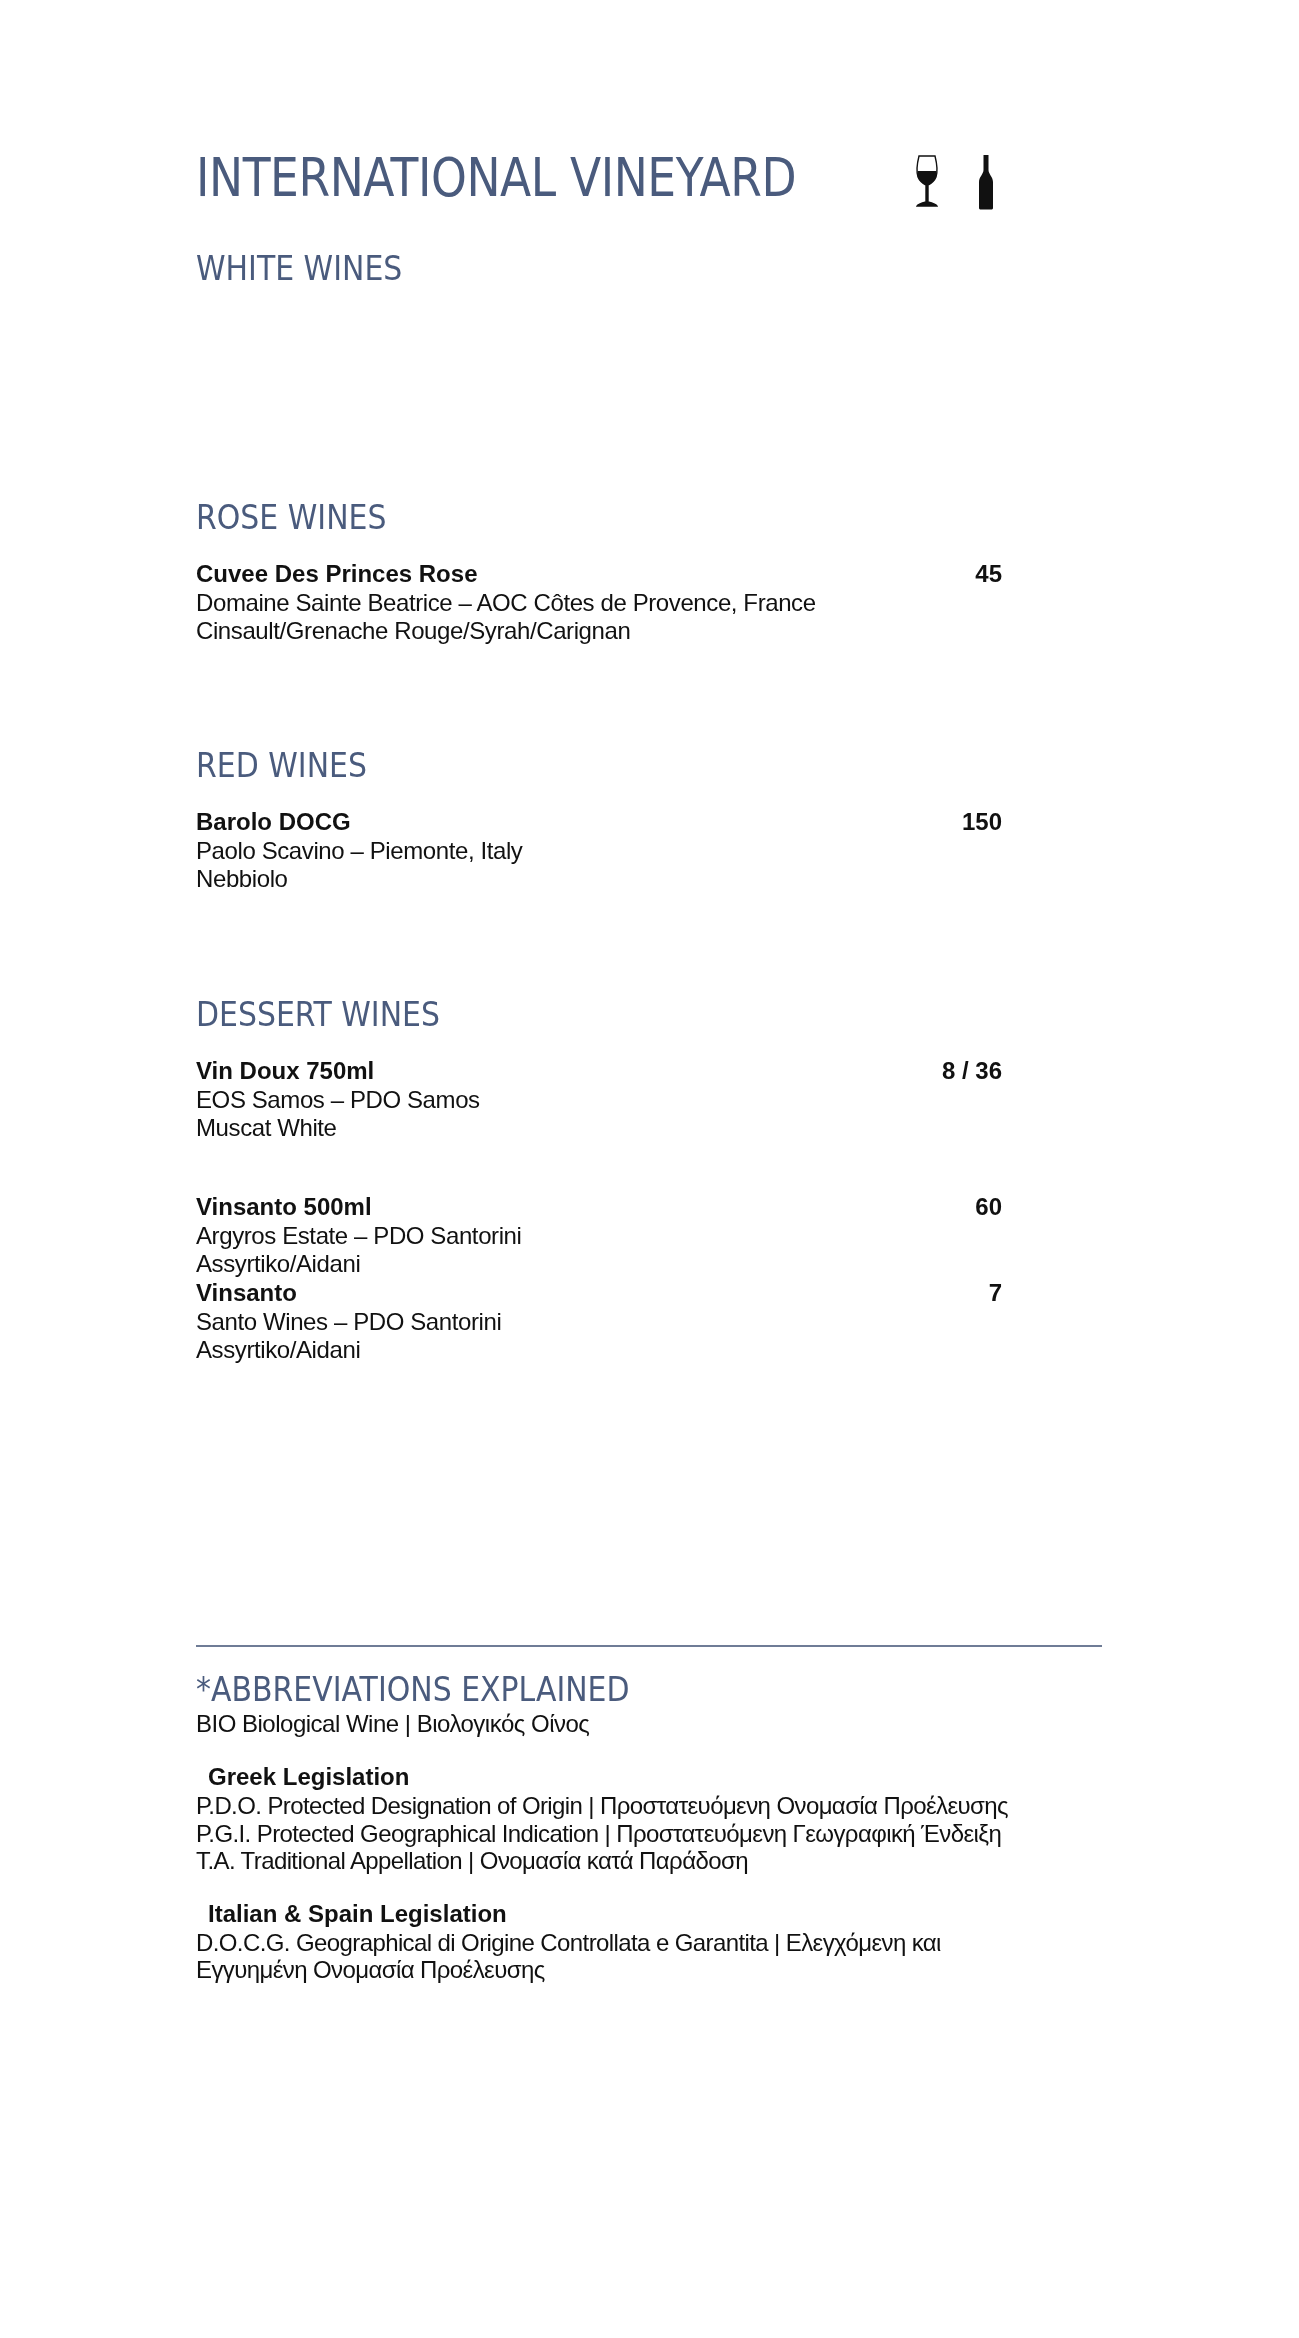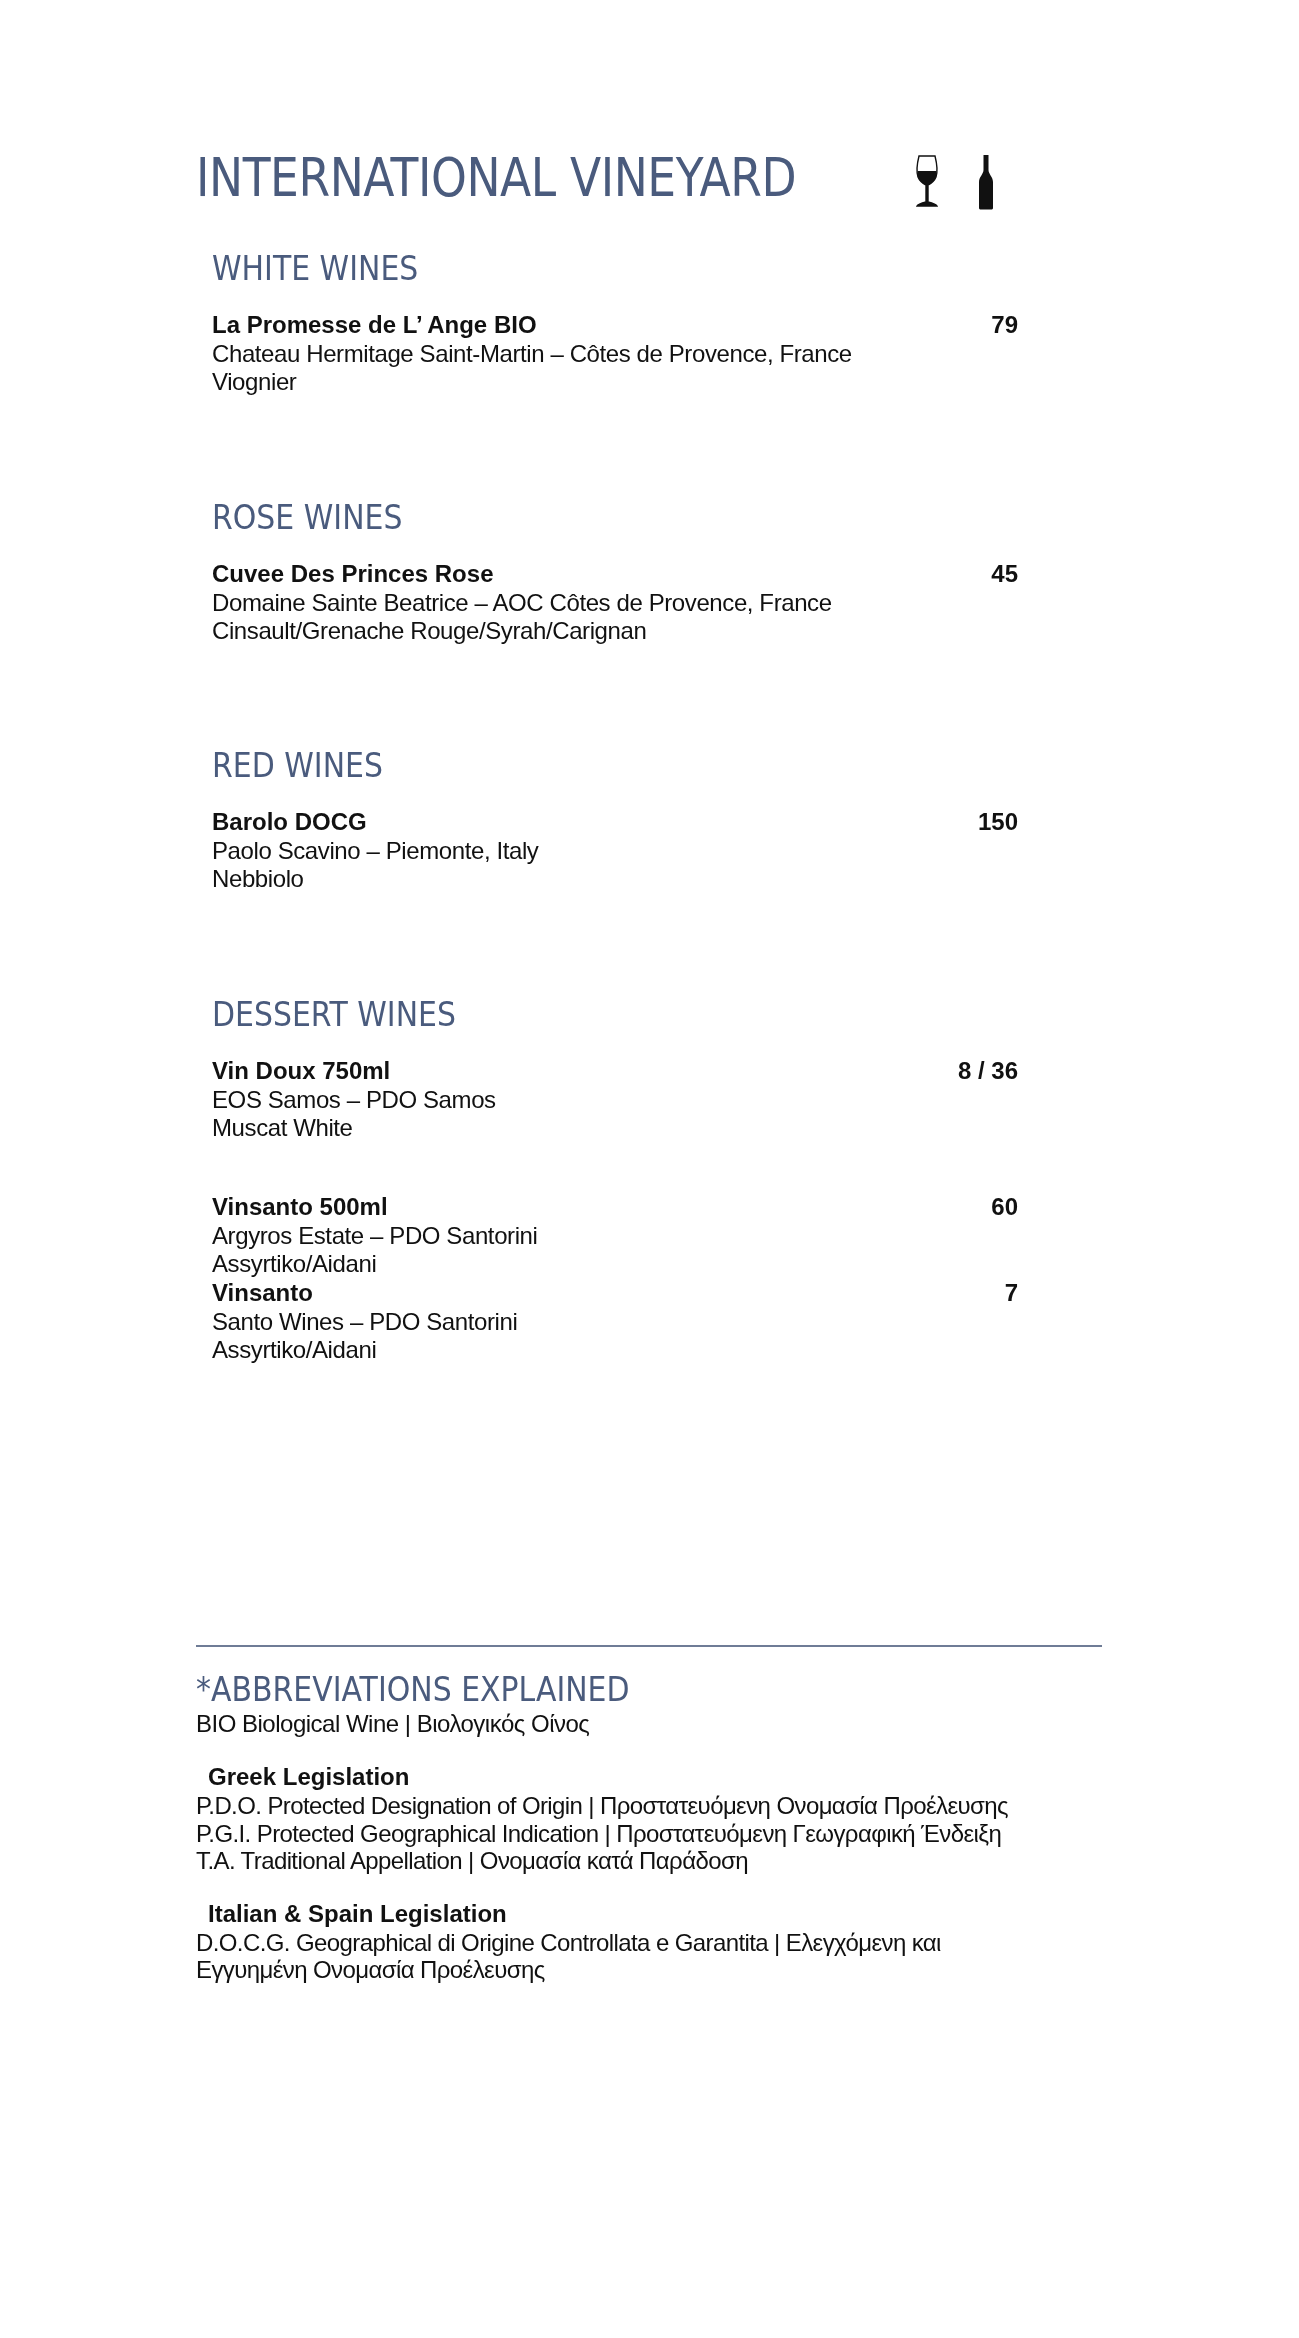--- a/index.html
+++ b/index.html
@@ -59,21 +59,21 @@
     }
     .icon-bottle {
       position: absolute;
       left: 64px;
       top: 0;
       width: 16px;
       height: 56px;
     }
     .section {
       position: absolute;
-      left: 16px;
+      left: 0;
       width: 820px;
     }
     .section-title {
       font-size: 34px;
       color: #4a5b7d;
       line-height: 40px;
       margin: 0;
       font-weight: normal;
       font-family: "DejaVu Sans", sans-serif;
       transform: scaleX(0.88);
@@ -167,26 +167,20 @@
         <path d="M3.6 17 H22.4 C22.8 20 22.5 22 22 23 C20 28 16 30 14 31 L14 48 C18 49 22 50 23 52 L3 52 C4 50 8 49 12 48 L12 31 C10 30 6 28 4 23 C3.5 22 3.2 20 3.6 17 Z" fill="#111"></path>
       </svg>
       <svg class="icon-bottle" viewBox="0 0 16 56">
         <path d="M5.5 1 H10.5 V4 L10.5 16 C10.5 20 15 23 15 28 L15 54 C15 55 14 55.5 13 55.5 L3 55.5 C2 55.5 1 55 1 54 L1 28 C1 23 5.5 20 5.5 16 L5.5 4 Z" fill="#111"></path>
       </svg>
     </div>
   </div>
 
   <div class="section" style="top:248px;">
     <div class="section-title">WHITE WINES</div>
-    <div class="item" style="margin-top:22px;">
-      <div class="item-name">La Promesse de L’ Ange BIO</div>
-      <div class="item-price">79</div>
-      <div class="item-line">Chateau Hermitage Saint-Martin – Côtes de Provence, France</div>
-      <div class="item-line">Viognier</div>
-    </div>
   </div>
 
   <div class="section" style="top:497px;">
     <div class="section-title">ROSE WINES</div>
     <div class="item" style="margin-top:22px;">
       <div class="item-name">Cuvee Des Princes Rose</div>
       <div class="item-price">45</div>
       <div class="item-line">Domaine Sainte Beatrice – AOC Côtes de Provence, France</div>
       <div class="item-line">Cinsault/Grenache Rouge/Syrah/Carignan</div>
     </div>

